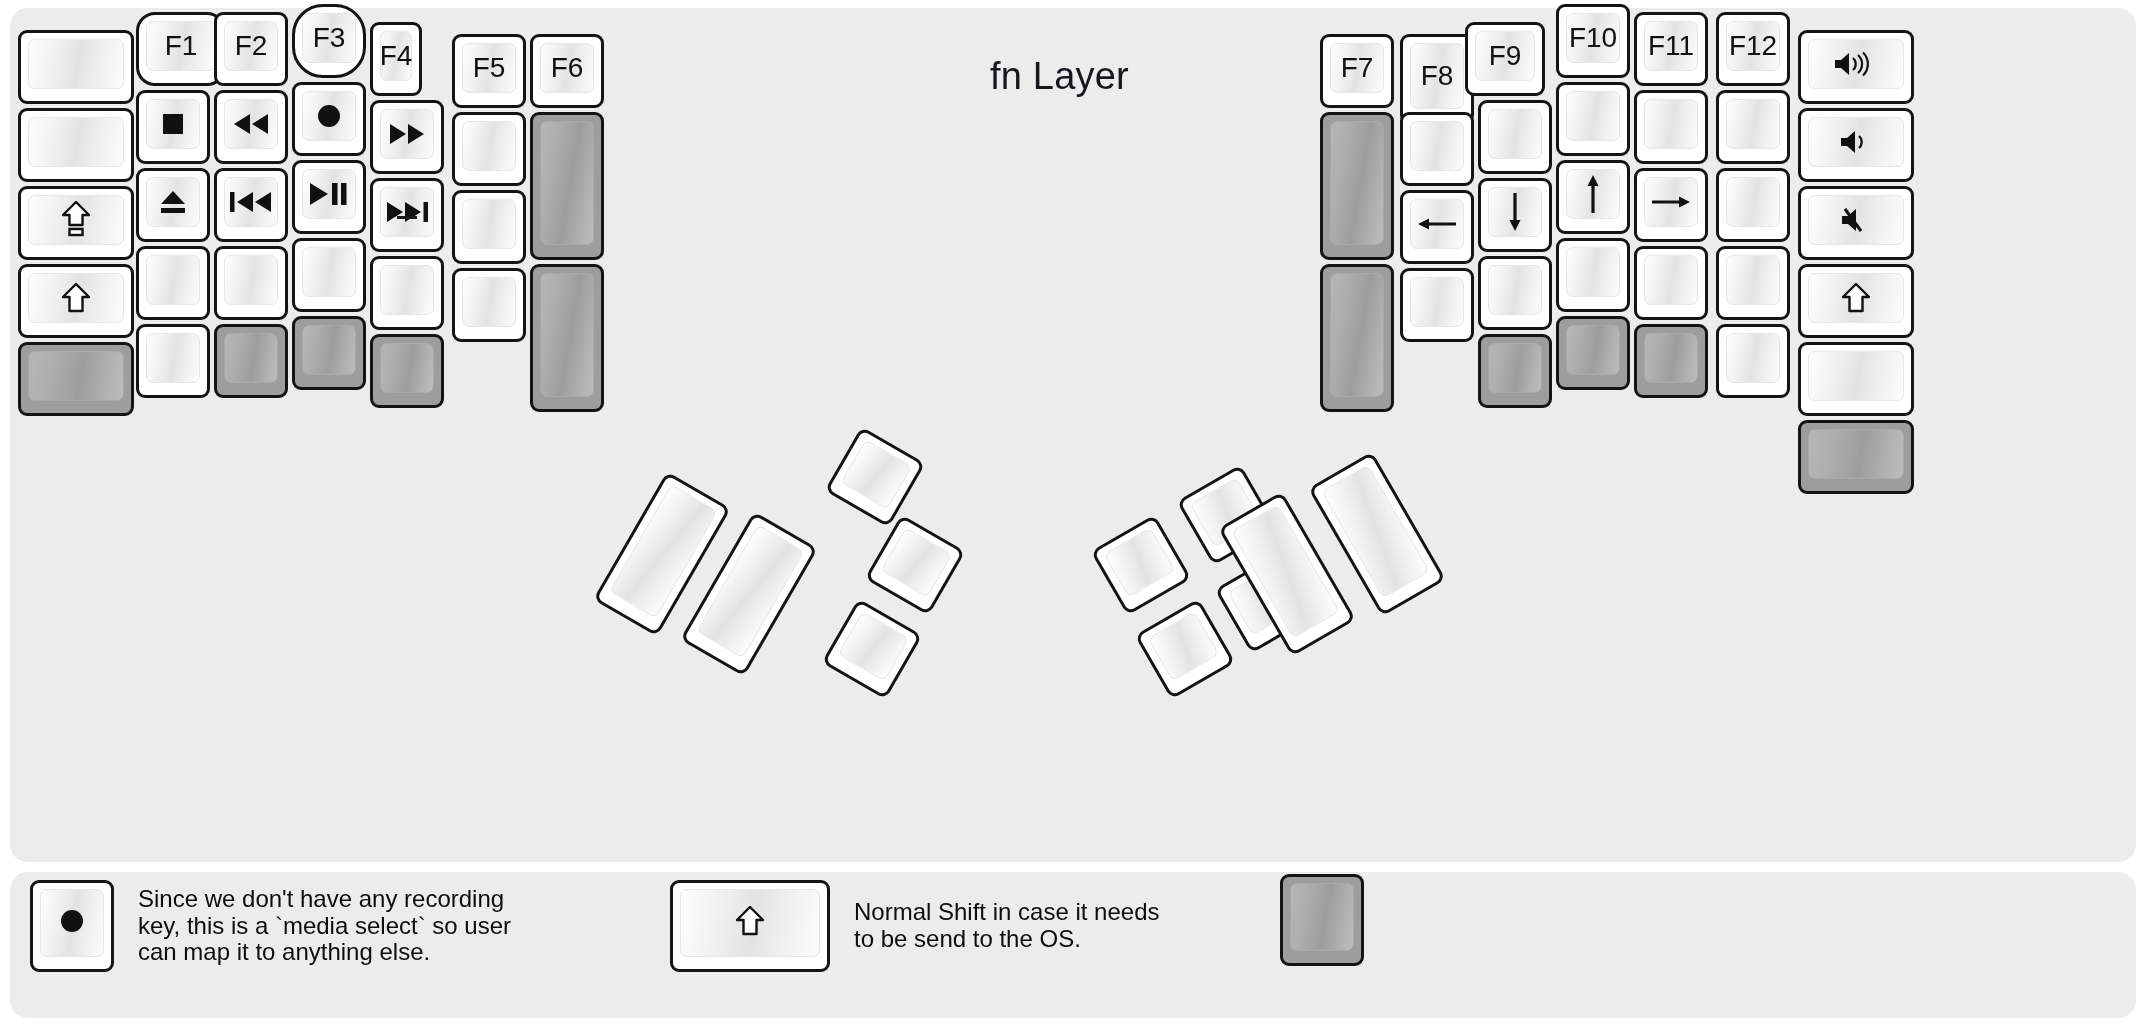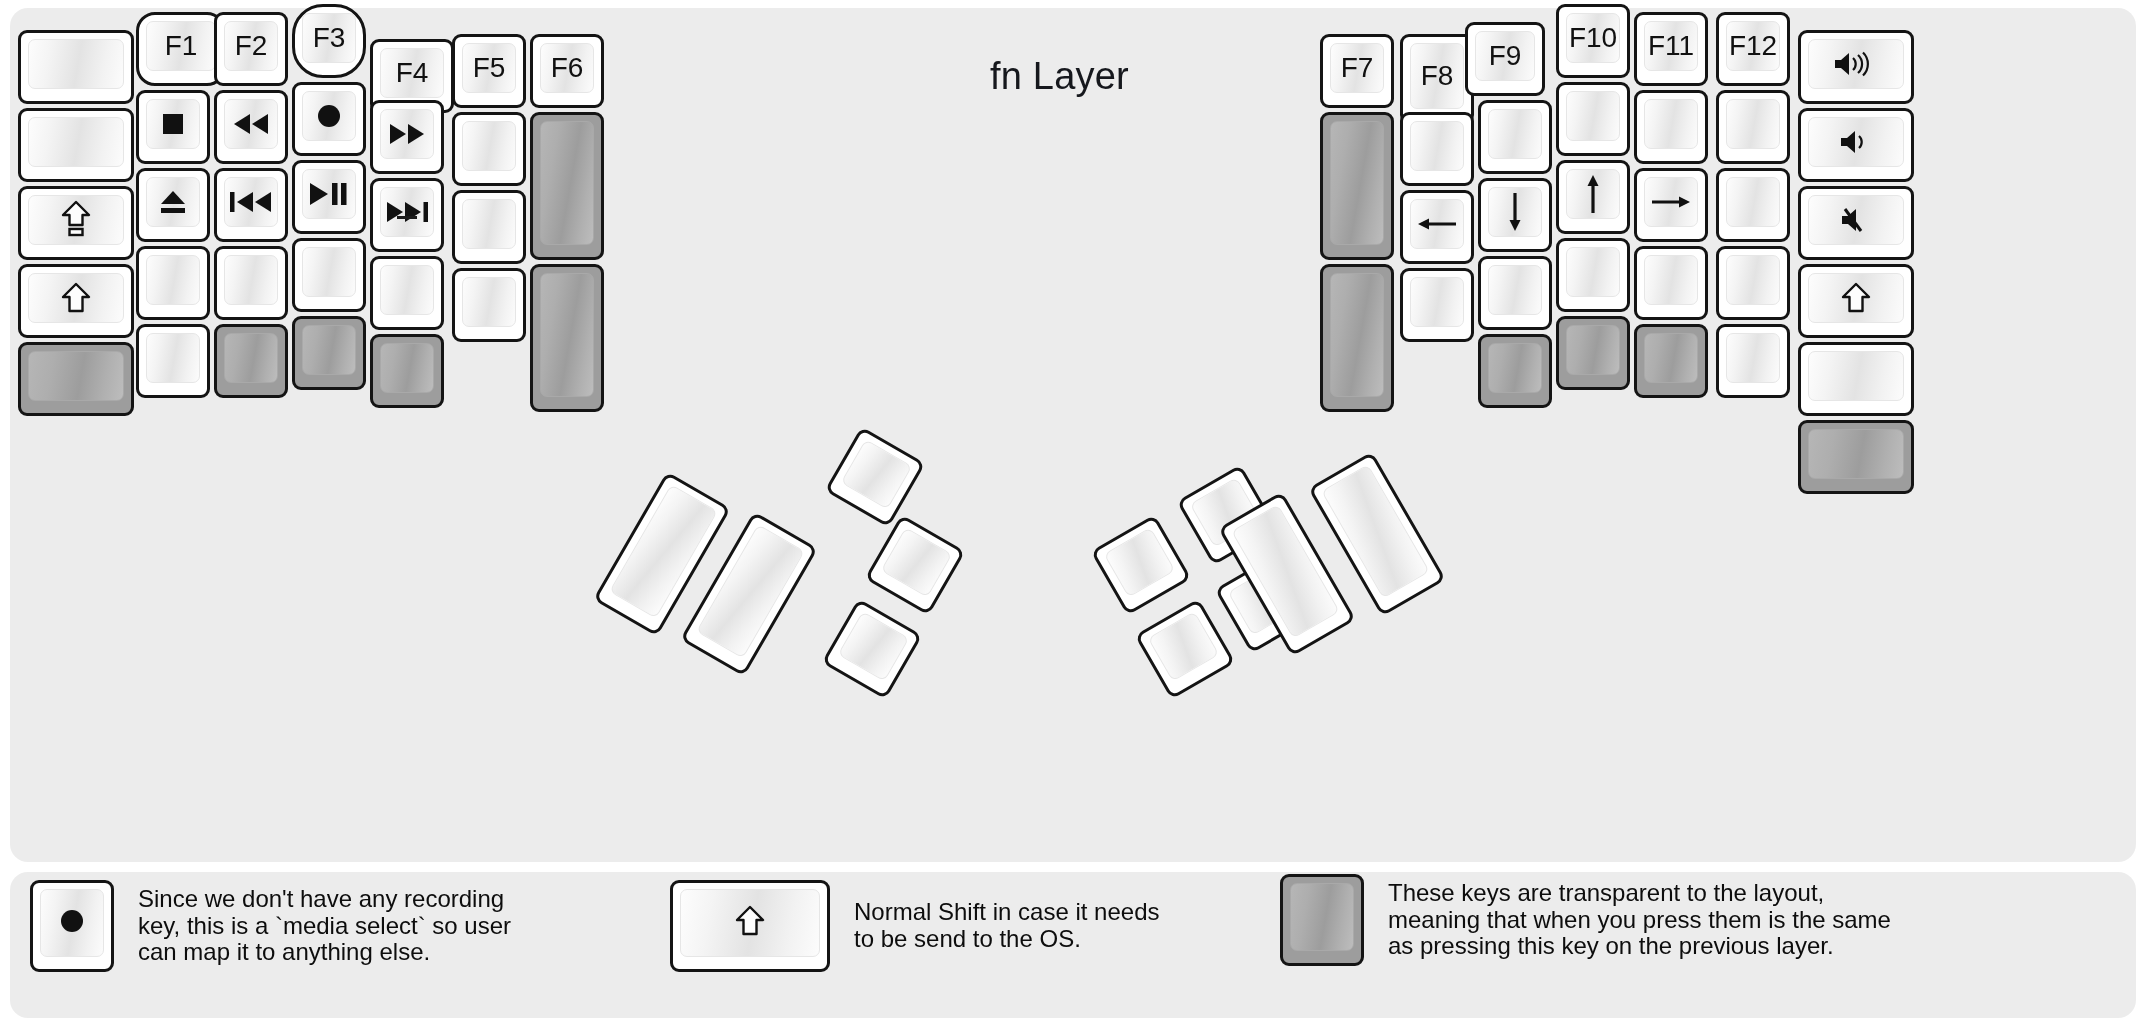--- a/index.html
+++ b/index.html
@@ -189,21 +189,21 @@
             <rect x="34" y="3" width="5.5" height="22" fill="#111"></rect>
           </svg>
         </span>
       </div>
       <div class="key sq" style="left: 292px; top: 238px; width: 74px; height: 74px;">
         <div class="cap"></div>
       </div>
       <div class="key trans sq" style="left: 292px; top: 316px; width: 74px; height: 74px;">
         <div class="cap"></div>
       </div>
-      <div class="key sq" style="left: 370px; top: 39px; width: 84px; height: 74px; text-align: right;">
+      <div class="key sq" style="left: 370px; top: 22px; width: 52px; height: 74px; text-align: right;">
         <div class="cap"></div>
         <span class="lbl">F4</span>
       </div>
       <div class="key sq" style="left: 370px; top: 100px; width: 74px; height: 74px;">
         <div class="cap"></div>
         <span class="glyph">
           <svg width="40" height="26" viewBox="0 0 40 26">
             <polygon points="3,3 3,23 19,13" fill="#111"></polygon>
             <polygon points="21,3 21,23 37,13" fill="#111"></polygon>
           </svg>
@@ -456,19 +456,16 @@
               <path d="M15 2 L28 15 L21.5 15 L21.5 29 L8.5 29 L8.5 15 L2 15 Z" fill="#fdfdfd" stroke="#111" stroke-width="2.4" stroke-linejoin="round"></path>
             </svg></span>
         </div>
         <div class="legend-text">Normal Shift in case it needs
 to be send to the OS.</div>
       </div>
       <div class="legend-item" style="left: 1280px; top: 874px;">
         <div class="legend-key trans" style="width: 84px; height: 92px;">
           <div class="cap"></div>
         </div>
-        <div class="legend-text">These keys are transparent to the layout,
-meaning that when you press them is the same
-as pressing this key on the previous layer.</div>
       </div>
     </div>
 
 </div>
 
 </body></html>

